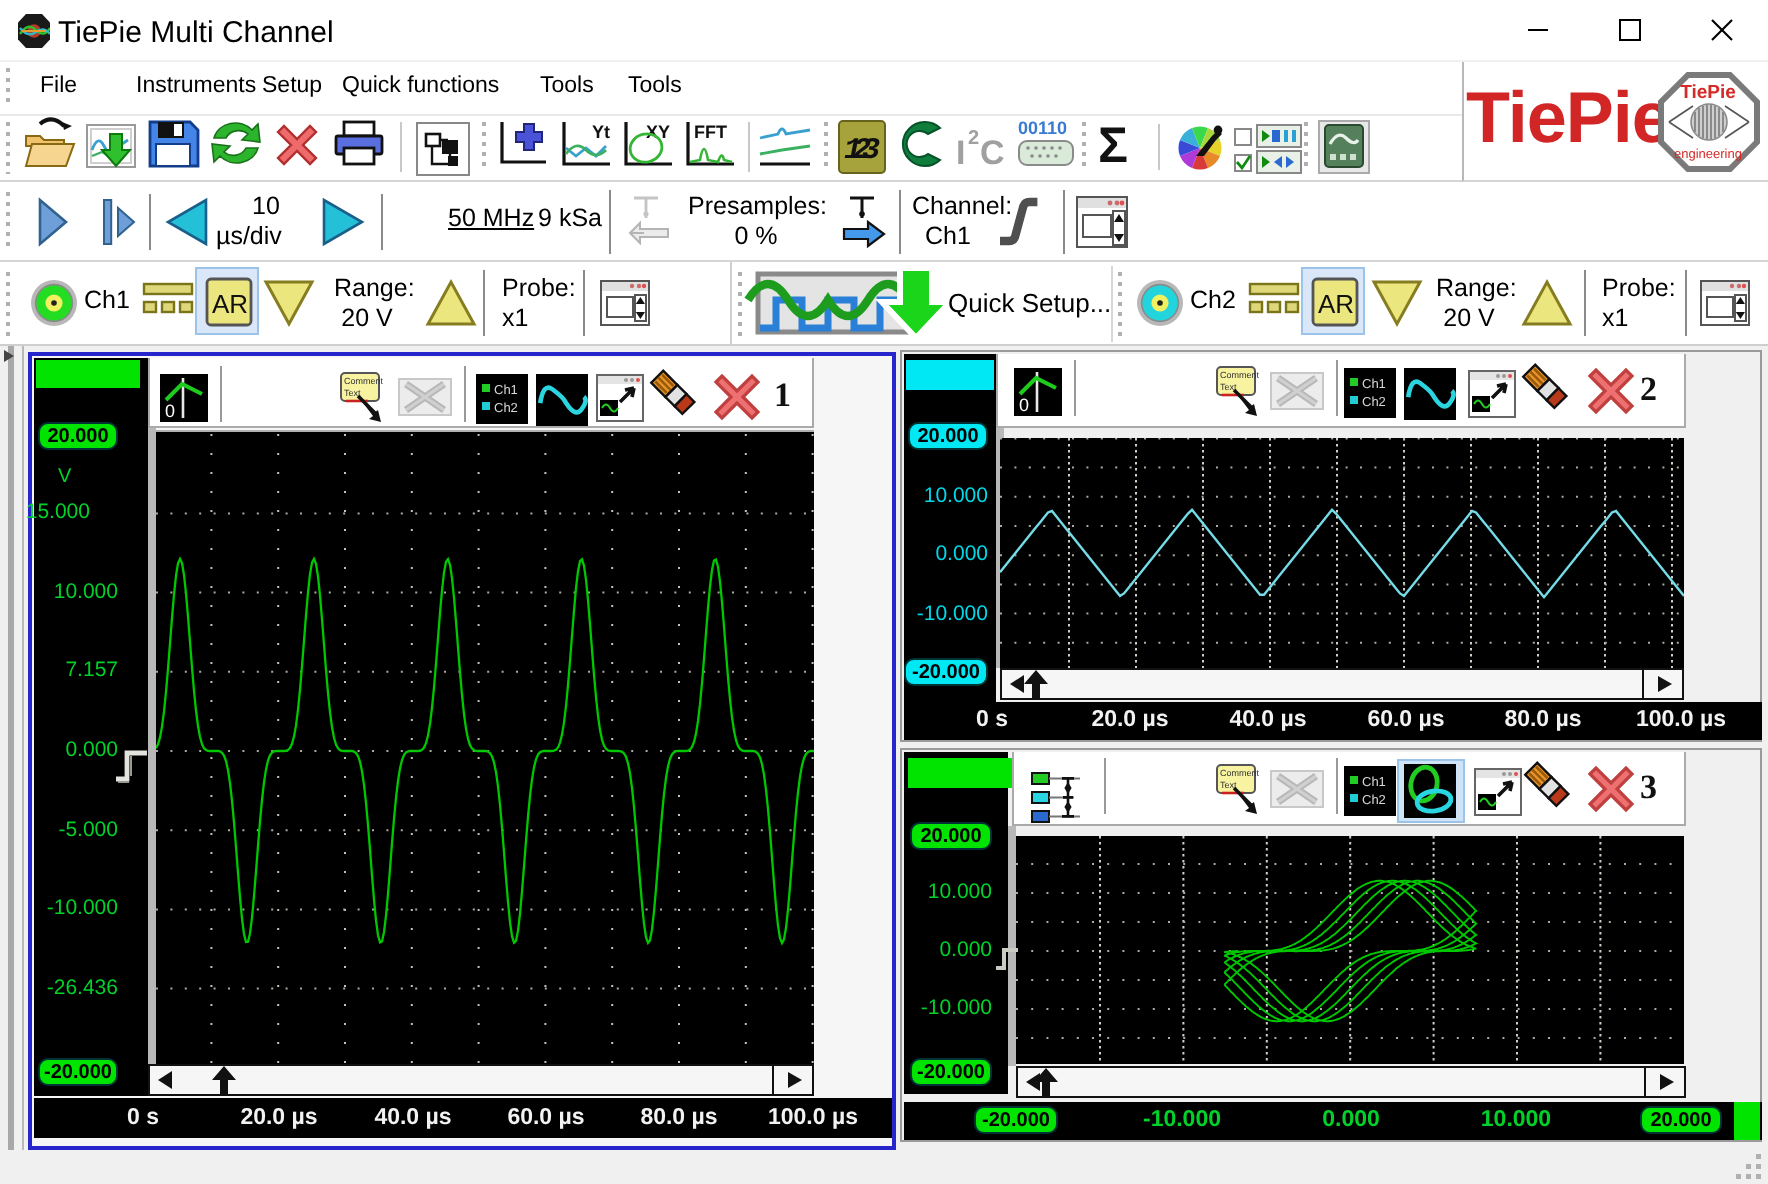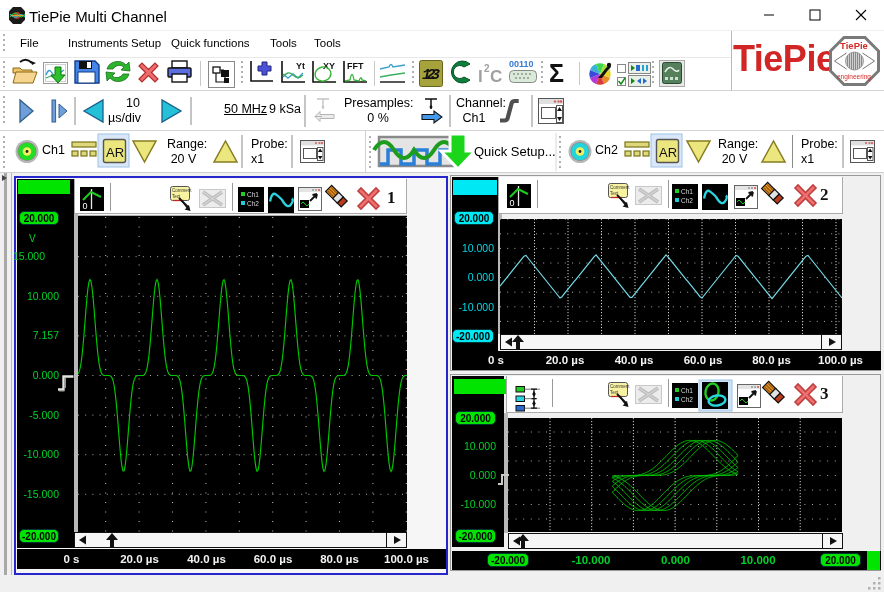--- a/index.html
+++ b/index.html
@@ -433,21 +433,21 @@
     <line x1="78" y1="256.7" x2="407" y2="256.7" stroke="#aaaaa0" stroke-width="1" stroke-dasharray="1 6.2"></line>
     <path d="M78.0,374.1 L79.0,372.2 L80.0,368.7 L81.0,363.3 L82.0,355.7 L83.0,345.9 L84.0,334.4 L85.0,321.7 L86.0,308.9 L87.0,297.3 L88.0,287.8 L89.0,281.7 L90.0,279.5 L91.0,281.5 L92.0,287.5 L93.0,296.7 L94.0,308.3 L95.0,321.0 L96.0,333.7 L97.0,345.4 L98.0,355.3 L99.0,363.0 L100.0,368.5 L101.0,372.1 L102.0,374.1 L103.0,375.0 L104.0,375.4 L105.0,375.5 L106.0,375.5 L107.0,375.5 L108.0,375.5 L109.0,375.5 L110.0,375.7 L111.0,376.4 L112.0,377.8 L113.0,380.5 L114.0,385.0 L115.0,391.6 L116.0,400.4 L117.0,411.2 L118.0,423.5 L119.0,436.4 L120.0,448.7 L121.0,459.3 L122.0,467.0 L123.0,471.0 L124.0,470.9 L125.0,466.7 L126.0,458.8 L127.0,448.1 L128.0,435.8 L129.0,422.9 L130.0,410.7 L131.0,399.9 L132.0,391.2 L133.0,384.7 L134.0,380.3 L135.0,377.7 L136.0,376.3 L137.0,375.7 L138.0,375.5 L139.0,375.5 L140.0,375.5 L141.0,375.5 L142.0,375.5 L143.0,375.4 L144.0,375.0 L145.0,374.0 L146.0,371.9 L147.0,368.3 L148.0,362.7 L149.0,354.8 L150.0,344.9 L151.0,333.1 L152.0,320.4 L153.0,307.7 L154.0,296.2 L155.0,287.1 L156.0,281.3 L157.0,279.5 L158.0,281.9 L159.0,288.2 L160.0,297.8 L161.0,309.6 L162.0,322.3 L163.0,335.0 L164.0,346.5 L165.0,356.1 L166.0,363.6 L167.0,368.9 L168.0,372.3 L169.0,374.2 L170.0,375.1 L171.0,375.4 L172.0,375.5 L173.0,375.5 L174.0,375.5 L175.0,375.5 L176.0,375.5 L177.0,375.8 L178.0,376.5 L179.0,378.0 L180.0,380.9 L181.0,385.6 L182.0,392.4 L183.0,401.4 L184.0,412.4 L185.0,424.8 L186.0,437.7 L187.0,449.9 L188.0,460.2 L189.0,467.6 L190.0,471.2 L191.0,470.7 L192.0,466.0 L193.0,457.8 L194.0,446.9 L195.0,434.5 L196.0,421.6 L197.0,409.5 L198.0,398.9 L199.0,390.5 L200.0,384.2 L201.0,380.0 L202.0,377.5 L203.0,376.2 L204.0,375.7 L205.0,375.5 L206.0,375.5 L207.0,375.5 L208.0,375.5 L209.0,375.5 L210.0,375.4 L211.0,374.9 L212.0,373.8 L213.0,371.6 L214.0,367.8 L215.0,362.0 L216.0,353.9 L217.0,343.7 L218.0,331.9 L219.0,319.1 L220.0,306.5 L221.0,295.2 L222.0,286.3 L223.0,280.9 L224.0,279.6 L225.0,282.4 L226.0,289.1 L227.0,298.9 L228.0,310.8 L229.0,323.6 L230.0,336.2 L231.0,347.5 L232.0,357.0 L233.0,364.3 L234.0,369.4 L235.0,372.6 L236.0,374.3 L237.0,375.1 L238.0,375.4 L239.0,375.5 L240.0,375.5 L241.0,375.5 L242.0,375.5 L243.0,375.6 L244.0,375.8 L245.0,376.6 L246.0,378.2 L247.0,381.2 L248.0,386.1 L249.0,393.2 L250.0,402.4 L251.0,413.6 L252.0,426.1 L253.0,438.9 L254.0,451.0 L255.0,461.1 L256.0,468.1 L257.0,471.3 L258.0,470.4 L259.0,465.4 L260.0,456.9 L261.0,445.7 L262.0,433.2 L263.0,420.4 L264.0,408.4 L265.0,398.0 L266.0,389.7 L267.0,383.7 L268.0,379.7 L269.0,377.3 L270.0,376.1 L271.0,375.7 L272.0,375.5 L273.0,375.5 L274.0,375.5 L275.0,375.5 L276.0,375.5 L277.0,375.3 L278.0,374.9 L279.0,373.7 L280.0,371.3 L281.0,367.3 L282.0,361.3 L283.0,353.0 L284.0,342.6 L285.0,330.6 L286.0,317.8 L287.0,305.3 L288.0,294.1 L289.0,285.6 L290.0,280.6 L291.0,279.7 L292.0,282.9 L293.0,289.9 L294.0,300.0 L295.0,312.1 L296.0,324.9 L297.0,337.4 L298.0,348.6 L299.0,357.8 L300.0,364.9 L301.0,369.8 L302.0,372.8 L303.0,374.4 L304.0,375.2 L305.0,375.4 L306.0,375.5 L307.0,375.5 L308.0,375.5 L309.0,375.5 L310.0,375.6 L311.0,375.9 L312.0,376.7 L313.0,378.4 L314.0,381.6 L315.0,386.7 L316.0,394.0 L317.0,403.5 L318.0,414.8 L319.0,427.4 L320.0,440.2 L321.0,452.1 L322.0,461.9 L323.0,468.6 L324.0,471.4 L325.0,470.1 L326.0,464.7 L327.0,455.8 L328.0,444.5 L329.0,431.9 L330.0,419.1 L331.0,407.3 L332.0,397.1 L333.0,389.0 L334.0,383.2 L335.0,379.4 L336.0,377.2 L337.0,376.1 L338.0,375.6 L339.0,375.5 L340.0,375.5 L341.0,375.5 L342.0,375.5 L343.0,375.5 L344.0,375.3 L345.0,374.8 L346.0,373.5 L347.0,371.0 L348.0,366.8 L349.0,360.5 L350.0,352.1 L351.0,341.5 L352.0,329.4 L353.0,316.5 L354.0,304.1 L355.0,293.2 L356.0,285.0 L357.0,280.3 L358.0,279.8 L359.0,283.4 L360.0,290.8 L361.0,301.1 L362.0,313.3 L363.0,326.2 L364.0,338.6 L365.0,349.6 L366.0,358.6 L367.0,365.4 L368.0,370.1 L369.0,373.0 L370.0,374.5 L371.0,375.2 L372.0,375.5 L373.0,375.5 L374.0,375.5 L375.0,375.5 L376.0,375.5 L377.0,375.6 L378.0,375.9 L379.0,376.8 L380.0,378.7 L381.0,382.1 L382.0,387.4 L383.0,394.9 L384.0,404.5 L385.0,416.0 L386.0,428.7 L387.0,441.4 L388.0,453.2 L389.0,462.8 L390.0,469.1 L391.0,471.5 L392.0,469.7 L393.0,463.9 L394.0,454.8 L395.0,443.3 L396.0,430.6 L397.0,417.9 L398.0,406.1 L399.0,396.2 L400.0,388.3 L401.0,382.7 L402.0,379.1 L403.0,377.0 L404.0,376.0 L405.0,375.6 L406.0,375.5 L407.0,375.5" stroke="#00c800" stroke-width="1.15" fill="none"></path>
   </svg>
 <div class="pill" style="left:19px;top:211px;width:40px;background:#00e400;border:1px solid #033;">20.000</div>
 <div class="axlbl" style="left:3px;top:251px;color:#00d22a;">15.000</div>
 <div class="axlbl" style="left:17px;top:291px;color:#00d22a;">10.000</div>
 <div class="axlbl" style="left:17px;top:330px;color:#00d22a;">7.157</div>
 <div class="axlbl" style="left:17px;top:370px;color:#00d22a;">0.000</div>
 <div class="axlbl" style="left:17px;top:410px;color:#00d22a;">-5.000</div>
 <div class="axlbl" style="left:17px;top:449px;color:#00d22a;">-10.000</div>
-<div class="axlbl" style="left:17px;top:489px;color:#00d22a;">-15.000</div>
+<div class="axlbl" style="left:17px;top:489px;color:#00d22a;">-26.436</div>
 <div class="abs" style="left:29px;top:233px;font-size:10px;color:#00d22a;">V</div>
 <div class="pill" style="left:19px;top:529px;width:40px;background:#00e400;border:1px solid #033;">-20.000</div>
 <svg class="abs" style="left:57px;top:368px" width="18" height="24" viewBox="0 0 18 24">
  <path d="M1,21.5 h5.5 v-13 h10" stroke="#e4e4de" stroke-width="2.4" fill="none"></path>
  <path d="M2,23 h5.5 M8.5,20 v-10" stroke="#9a9a94" stroke-width="1" fill="none"></path>
 </svg>
 <div class="abs" style="left:78px;top:215px;width:329px;height:1px;background:#b0b0b0;"></div>
 <svg class="abs" style="left:74px;top:532px" width="333" height="16" viewBox="0 0 333 16">
  <rect x="0.5" y="0.5" width="312" height="15" fill="#f6f6f6" stroke="#111"></rect>
  <rect x="312.5" y="0.5" width="20" height="15" fill="#f6f6f6" stroke="#111"></rect>

